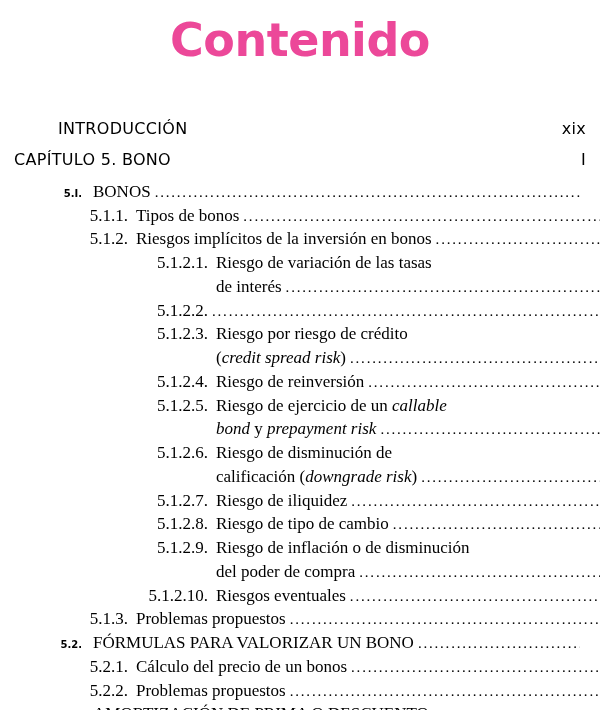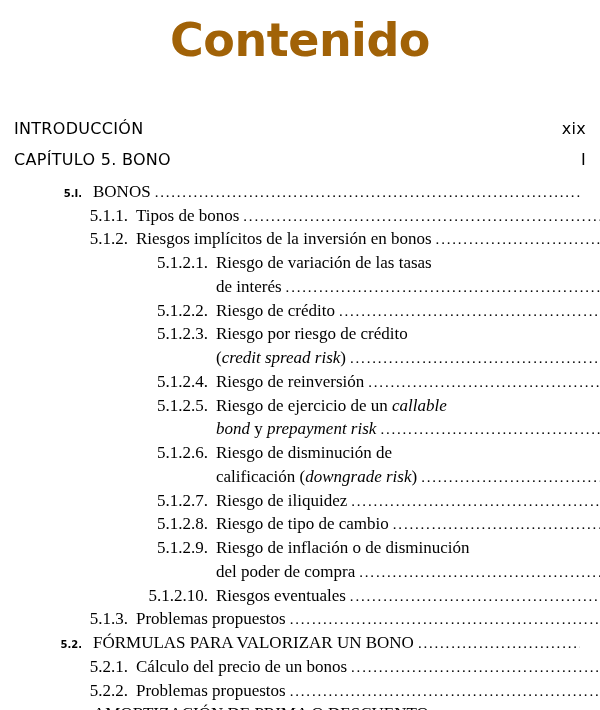--- a/index.html
+++ b/index.html
@@ -21,21 +21,21 @@
     box-sizing: border-box;
   }
   .title {
     text-align: center;
     font-family: "DejaVu Sans", sans-serif;
     font-weight: bold;
     font-size: 46px;
     letter-spacing: -0.5px;
     margin: 5px 0 0 0;
     padding-top: 8px;
-    color: #a16207;
+    color: #ec4899;
   }
   .toc {
     margin-top: 52px;
     padding: 0 14px 0 14px;
   }
   .row {
     display: flex;
     align-items: baseline;
     width: 100%;
     line-height: 1.28;
@@ -61,20 +61,21 @@
     flex: 0 0 36px;
     text-align: right;
     white-space: nowrap;
   }
   
   .lvl-front {
     font-family: "DejaVu Sans", sans-serif;
     font-size: 16px;
     letter-spacing: 0.3px;
     margin-bottom: 11px;
+    gap: 44px;
   }
   .lvl-front .page-no { font-size: 16px; }
 
   .lvl-chapter {
     font-family: "DejaVu Sans", sans-serif;
     font-size: 16px;
     letter-spacing: 0.3px;
     margin-bottom: 10px;
   }
   .lvl-chapter .page-no { font-size: 16px; }
@@ -161,21 +162,20 @@
         <span class="label">Riesgo de variación de las tasas</span>
         <span class="dots">........................................................................................</span>
         <span class="page-no"></span>
       </div>
       <div class="cont">
         <span class="label">de interés</span>
         <span class="dots">........................................................................................</span>
       </div>
       <div class="row lvl-3">
         <span class="num">5.1.2.2.</span>
-        <span class="label">Riesgo de crédito</span>
         <span class="dots">........................................................................................</span>
       </div>
       <div class="row lvl-3 nodots">
         <span class="num">5.1.2.3.</span>
         <span class="label">Riesgo por riesgo de crédito</span>
         <span class="dots">........................................................................................</span>
         <span class="page-no"></span>
       </div>
       <div class="cont">
         <span class="label">(<span class="it">credit spread risk</span>)</span>

